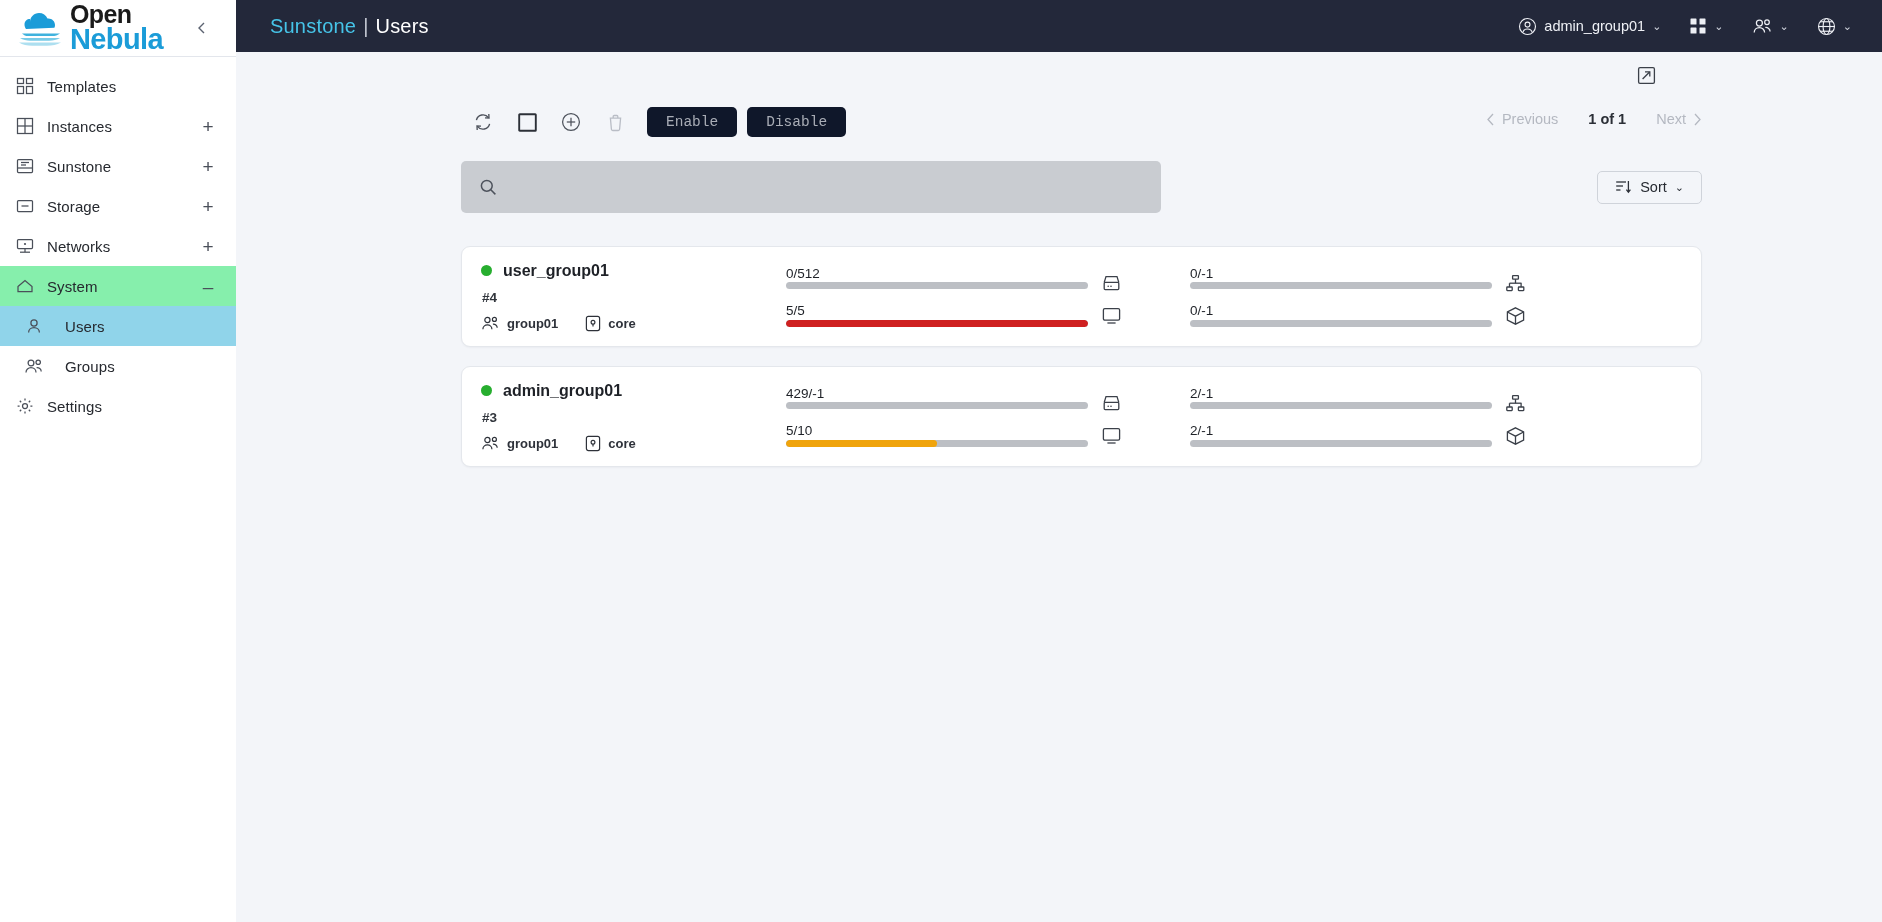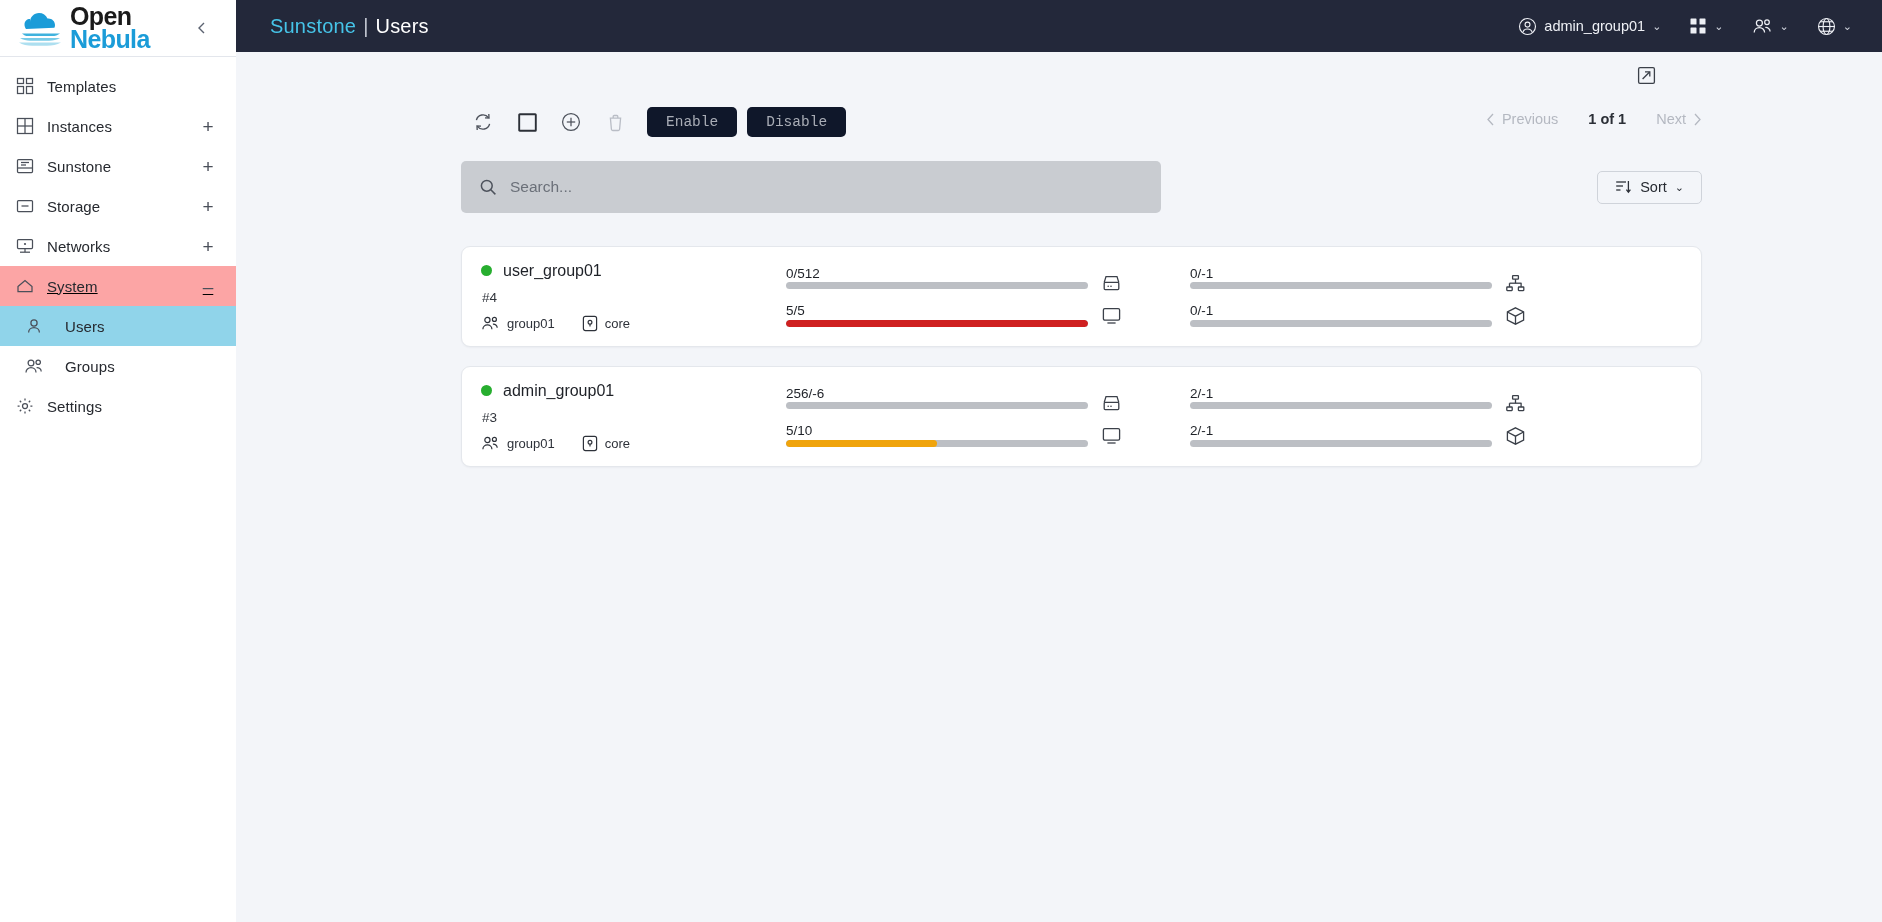--- a/index.html
+++ b/index.html
@@ -23,21 +23,21 @@
     height: 56px; display: flex; align-items: center;
     padding-left: 18px; position: relative;
   }
   .logo-wrap { display: flex; align-items: center; gap: 6px; }
   .logo-text { line-height: 0.93; }
   .logo-open {
     font-size: 25px; font-weight: bold; color: #1a1a1a;
     letter-spacing: -0.6px; display: block;
   }
   .logo-nebula {
-    font-size: 25px; font-weight: bold; color: #1b9cd8;
+    font-size: 29px; font-weight: bold; color: #1b9cd8;
     letter-spacing: -0.6px; display: block;
   }
   .collapse-btn {
     position: absolute; right: 24px; top: 50%;
     transform: translateY(-50%);
     color: #5b6270; cursor: pointer;
     display: flex; align-items: center; justify-content: center;
     width: 20px; height: 20px;
   }
   .sidebar-divider { height: 1px; background: #e3e6ec; }
@@ -53,21 +53,21 @@
     align-items: center; justify-content: center; color: #4a4f59;
   }
   .nav-label {
     font-size: 15px; color: #26292f; margin-left: 5px;
     letter-spacing: 0.1px; flex: 1;
   }
   .nav-expand {
     font-size: 19px; color: #4a4f59; line-height: 1;
     width: 16px; text-align: center; user-select: none;
   }
-  .nav-item.active-parent { background: #fca5a5; text-decoration: underline; }
+  .nav-item.active-parent { background: #86efac; }
   .nav-sub {
     display: flex; align-items: center;
     height: 40px; padding-left: 8px; cursor: pointer;
   }
   .nav-sub.selected { background: #90d4ea; }
   .nav-sub .nav-icon { width: 52px; min-width: 52px; }
   .nav-sub .nav-label { font-size: 15px; }
 
   
   .main { flex: 1; display: flex; flex-direction: column; min-width: 0; }
@@ -160,21 +160,21 @@
     background: #ffffff; border: 1px solid #e4e7ec;
     border-radius: 9px; height: 101px;
     display: flex; align-items: stretch;
     padding: 0 18px 0 16px;
     box-shadow: 0 1px 2px rgba(22,26,40,0.04);
     cursor: pointer;
   }
   .card-left {
     width: 280px; min-width: 280px;
     display: flex; flex-direction: column;
-    justify-content: center; gap: 10px; padding-left: 3px;
+    justify-content: center; gap: 10px; padding-left: 3px; font-weight: bold;
   }
   .card-title-row { display: flex; align-items: center; gap: 11px; }
   .status-dot {
     width: 11px; height: 11px; border-radius: 50%;
     background: #27ae2f; display: inline-block;
   }
   .card-title { font-size: 16px; color: #1e2127; }
   .card-id { font-size: 13.5px; color: #31353c; padding-left: 1px; }
   .card-meta { display: flex; align-items: center; gap: 11px; }
   .meta-chip {
@@ -461,21 +461,20 @@
       </div>
 
       <div class="searchrow">
         <div class="search-box">
           <span>
             <svg width="18" height="18" viewBox="0 0 18 18" fill="none" stroke="#4d525c" stroke-width="1.5">
               <circle cx="7.8" cy="7.8" r="5.4"></circle>
                 <line x1="11.8" y1="11.8" x2="16.4" y2="16.4"></line>
             </svg>
           </span>
-          <input class="search-input" type="text" placeholder="Search..." style="">
         </div>
         <button class="sort-btn">
           <span>
             <svg width="17" height="16" viewBox="0 0 17 16" fill="none" stroke="#2c3038" stroke-width="1.3">
               <line x1="1.2" y1="3" x2="11" y2="3"></line>
                 <line x1="1.2" y1="7" x2="8" y2="7"></line>
                 <line x1="1.2" y1="11" x2="5.5" y2="11"></line>
               <line x1="13.4" y1="2" x2="13.4" y2="13"></line>
                 <polyline points="11.4,10.6 13.4,13.2 15.4,10.6"></polyline>
             </svg>
@@ -618,21 +617,21 @@
                   </svg>
                 </span>
                 <span>core</span>
               </span>
             </div>
           </div>
 
           <div class="quota-group group-a">
             <div class="quota-bars">
               <div class="quota-unit">
-                <span class="quota-label">256/-6</span>
+                <span class="quota-label">429/-1</span>
                 <div class="bar-track">
                   <div class="bar-fill" style="width:0%"></div>
                 </div>
               </div>
               <div class="quota-unit">
                 <span class="quota-label">5/10</span>
                 <div class="bar-track">
                   <div class="bar-fill" style="width:50%;background:#f0a40c"></div>
                 </div>
               </div>

